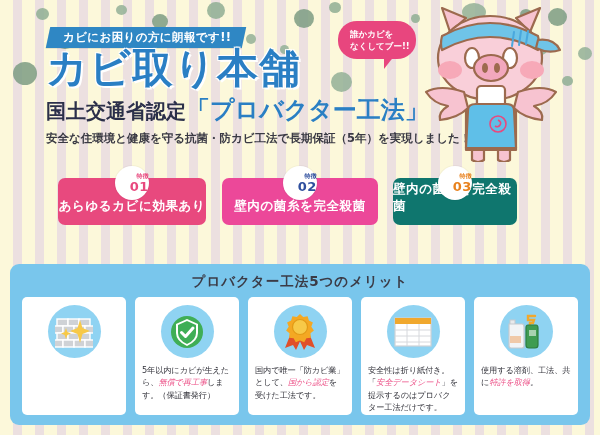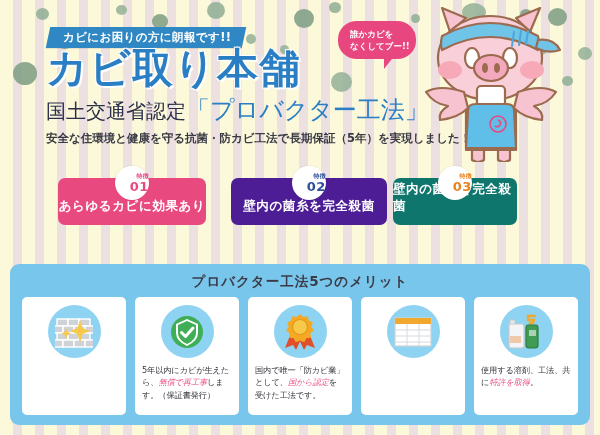--- a/index.html
+++ b/index.html
@@ -36,21 +36,21 @@
   
   .maintitle{
     position:absolute;left:46px;top:48px;
     font-size:41px;font-weight:bold;color:#2a7fc4;
     letter-spacing:1px;line-height:1;
     text-shadow:2px 2px 0 #ffffff, -1px -1px 0 #ffffff, 1px -1px 0 #fff, -1px 1px 0 #fff;
     white-space:nowrap;
   }
   .subtitle{
     position:absolute;left:46px;top:98px;
-    font-size:20px;font-weight:normal;white-space:nowrap;line-height:1;
+    font-size:20px;font-weight:bold;white-space:nowrap;line-height:1;
   }
   .subtitle .dark{color:#2b2f4a;}
   .subtitle .blue{color:#2a7fc4;font-size:24px;letter-spacing:0px;}
   .leadline{
     position:absolute;left:46px;top:131px;
     font-size:11.5px;font-weight:bold;color:#3a3a44;white-space:nowrap;
   }
 
   
   .bubble{
@@ -71,21 +71,21 @@
   .pig svg{display:block;}
 
   
   .feat{
     position:absolute;top:178px;height:47px;border-radius:7px;
     display:flex;align-items:flex-end;justify-content:center;
     padding-bottom:10px;box-sizing:border-box;
     color:#fff;font-size:12.5px;font-weight:bold;letter-spacing:.6px;
   }
   .feat.f1{left:58px;width:148px;background:#e8497e;}
-  .feat.f2{left:231px;width:156px;background:#4c1d95;}
+  .feat.f2{left:222px;width:156px;background:#ec4899;}
   .feat.f3{left:393px;width:124px;background:#0f766e;}
   .badge{
     position:absolute;top:-12px;left:50%;transform:translateX(-50%);
     width:34px;height:34px;border-radius:50%;background:#ffffff;
     display:flex;flex-direction:column;align-items:flex-end;justify-content:center;
     line-height:1;box-shadow:0 0 0 1px rgba(0,0,0,.03);
   }
   .badge .k{font-size:6px;font-weight:bold;letter-spacing:.2px;}
   .badge .n{font-size:13px;font-weight:bold;margin-top:1px;}
   .f1 .badge .k,.f1 .badge .n{color:#e8497e;}
@@ -290,20 +290,21 @@
             <rect x="1" y="1" width="36" height="6" fill="#f0a82e"></rect>
             <g stroke="#d6d8dc" stroke-width="1">
               <line x1="1" y1="13" x2="37" y2="13"></line>
               <line x1="1" y1="19" x2="37" y2="19"></line>
               <line x1="1" y1="25" x2="37" y2="25"></line>
               <line x1="13" y1="7" x2="13" y2="29"></line>
               <line x1="25" y1="7" x2="25" y2="29"></line>
             </g>
           </svg>
         </div>
+        <div class="ctxt"><span>安全性は折り紙付き。「</span><span class="hl-p">安全データシート</span><span>」を提示するのはプロバクター工法だけです。</span></div>
       </div>
 
       <div class="card">
         <div class="ico">
           <svg width="38" height="36" viewBox="0 0 38 36">
             <rect x="3" y="6" width="5" height="5" fill="#e8eaec" stroke="#c6c9cd" stroke-width="1"></rect>
             <path d="M2 10 h13 q2 0 2 3 v19 q0 2 -2 2 h-11 q-2 0 -2 -2 v-19 q0 -3 0 -3 z" fill="#f2f4f6" stroke="#c6c9cd" stroke-width="1.2"></path>
             <rect x="3" y="22" width="11" height="7" fill="#f0c9a8"></rect>
             <path d="M28 2 h-7 v4 h6 l-1 3 h-3 v2" fill="none" stroke="#f0a82e" stroke-width="2.4" stroke-linecap="round"></path>
             <path d="M21 11 h8 q2 0 2 3 v17 q0 3 -3 3 h-6 q-3 0 -3 -3 v-17 q0 -3 2 -3 z" fill="#3f9c52" stroke="#2f7d40" stroke-width="1.2"></path>

